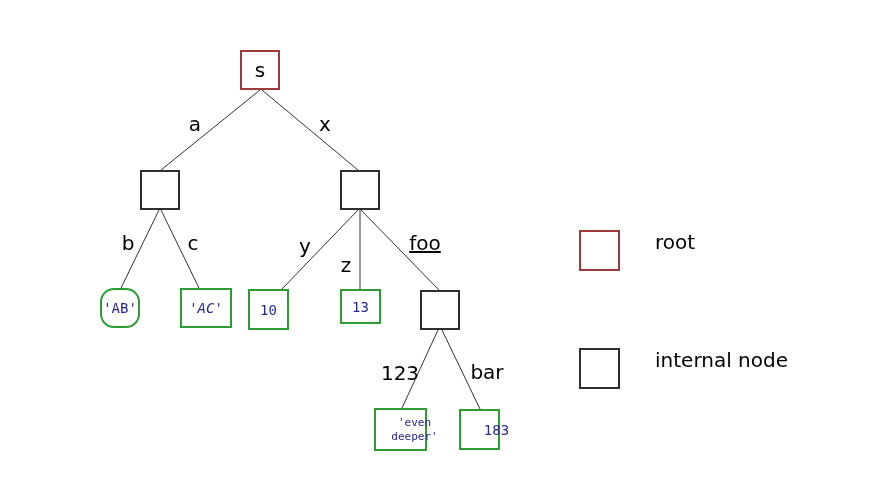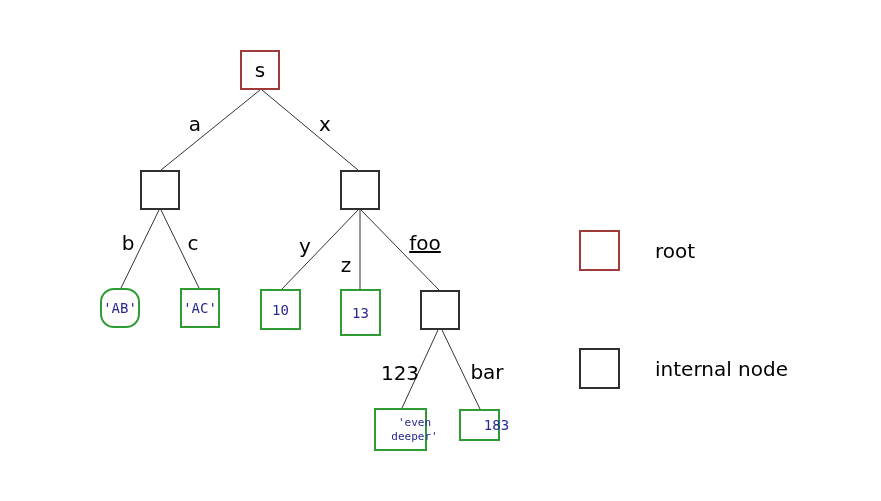--- a/index.html
+++ b/index.html
@@ -65,21 +65,20 @@
     transform: translate(-50%, -50%);
     font-size: 20px;
     color: var(--label-text);
     white-space: nowrap;
   }
   .legend-row {
     position: absolute;
     left: 579px;
     height: 41px;
     display: flex;
-    align-items: center;
   }
   .legend-swatch {
     box-sizing: border-box;
     width: 41px;
     height: 41px;
     background: var(--background);
     flex: 0 0 auto;
   }
   .legend-swatch.sw-root { border: 2px solid var(--root-border); }
   .legend-swatch.sw-leaf { border: 2px solid var(--leaf-border); }
@@ -113,40 +112,40 @@
   </div>
 
   <div class="node internal-node" style="left:140px; top:170px; width:40px; height:40px;"></div>
 
   <div class="node internal-node" style="left:340px; top:170px; width:40px; height:40px;"></div>
 
   <div class="node leaf-node" style="left:100px; top:288px; width:40px; height:40px;border-radius:14px;">
     <span>'AB'</span>
   </div>
 
-  <div class="node leaf-node" style="left:180px; top:288px; width:40px; height:40px;">
+  <div class="node leaf-node" style="left:180px; top:288px; width:52px; height:40px;font-style:italic;">
     <span>'AC'</span>
   </div>
 
-  <div class="node leaf-node" style="left:260px; top:289px; width:41px; height:41px;">
+  <div class="node leaf-node" style="left:248px; top:289px; width:41px; height:41px;">
     <span>10</span>
   </div>
 
-  <div class="node leaf-node" style="left:340px; top:289px; width:41px; height:47px;">
+  <div class="node leaf-node" style="left:340px; top:289px; width:41px; height:35px;">
     <span>13</span>
   </div>
 
   <div class="node internal-node" style="left:420px; top:290px; width:40px; height:40px;"></div>
 
   <div class="node leaf-node small-text" style="left:374px; top:408px; width:53px; height:43px;">
     <span>'even</span>
     <span>deeper'</span>
   </div>
 
-  <div class="node leaf-node" style="left:459px; top:409px; width:41px; height:32px;padding-left:34px;">
+  <div class="node leaf-node" style="left:459px; top:409px; width:41px; height:41px;padding-left:34px;">
     <span>183</span>
   </div>
 
   <span class="edge-label" style="left:195px; top:124px;">a</span>
   <span class="edge-label" style="left:325px; top:124px;">x</span>
   <span class="edge-label" style="left:128px; top:243px;">b</span>
   <span class="edge-label" style="left:193px; top:243px;">c</span>
   <span class="edge-label" style="left:305px; top:246px;">y</span>
   <span class="edge-label" style="left:346px; top:265px;">z</span>
   <span class="edge-label" style="left:425px; top:243px;text-decoration:underline;">foo</span>

